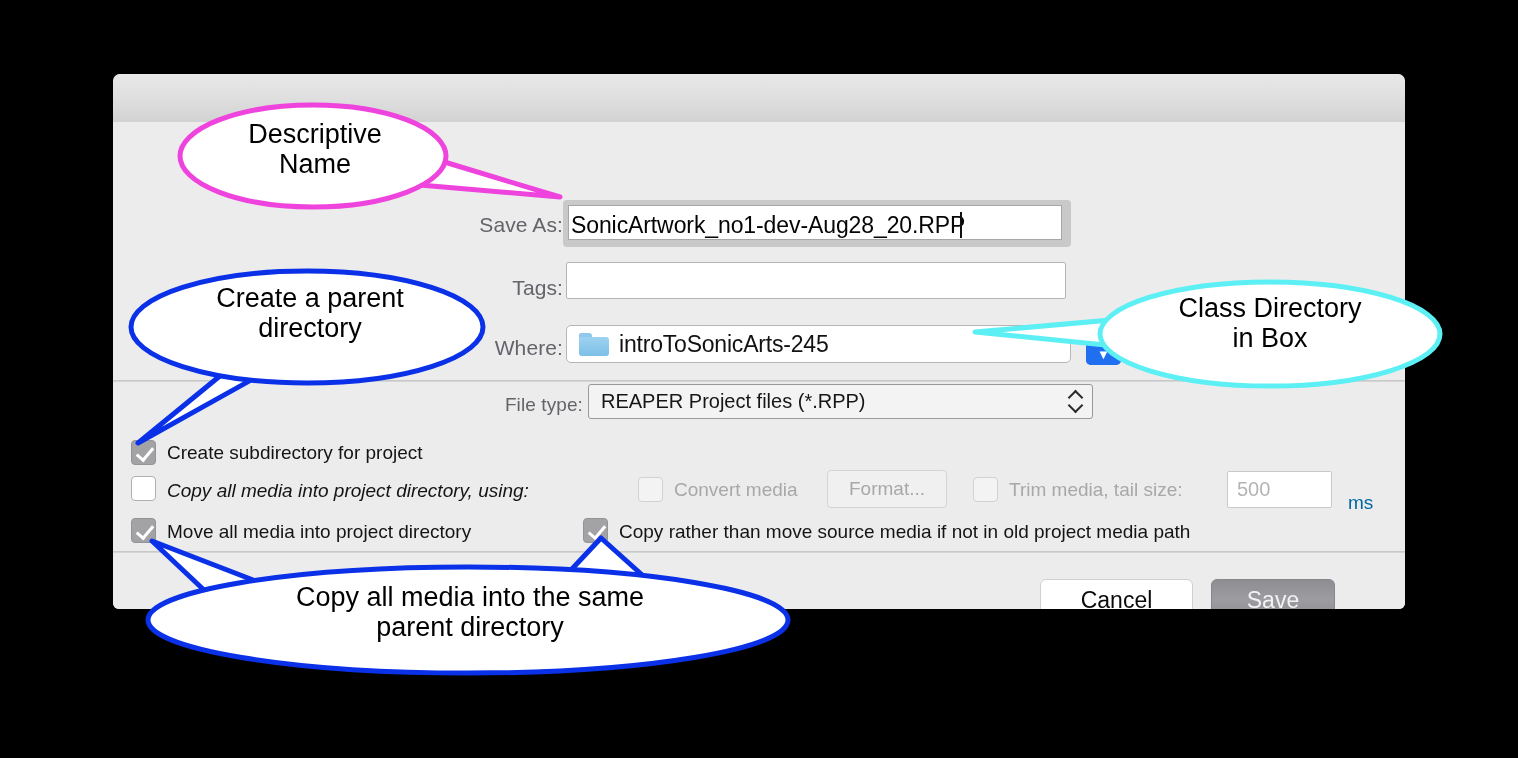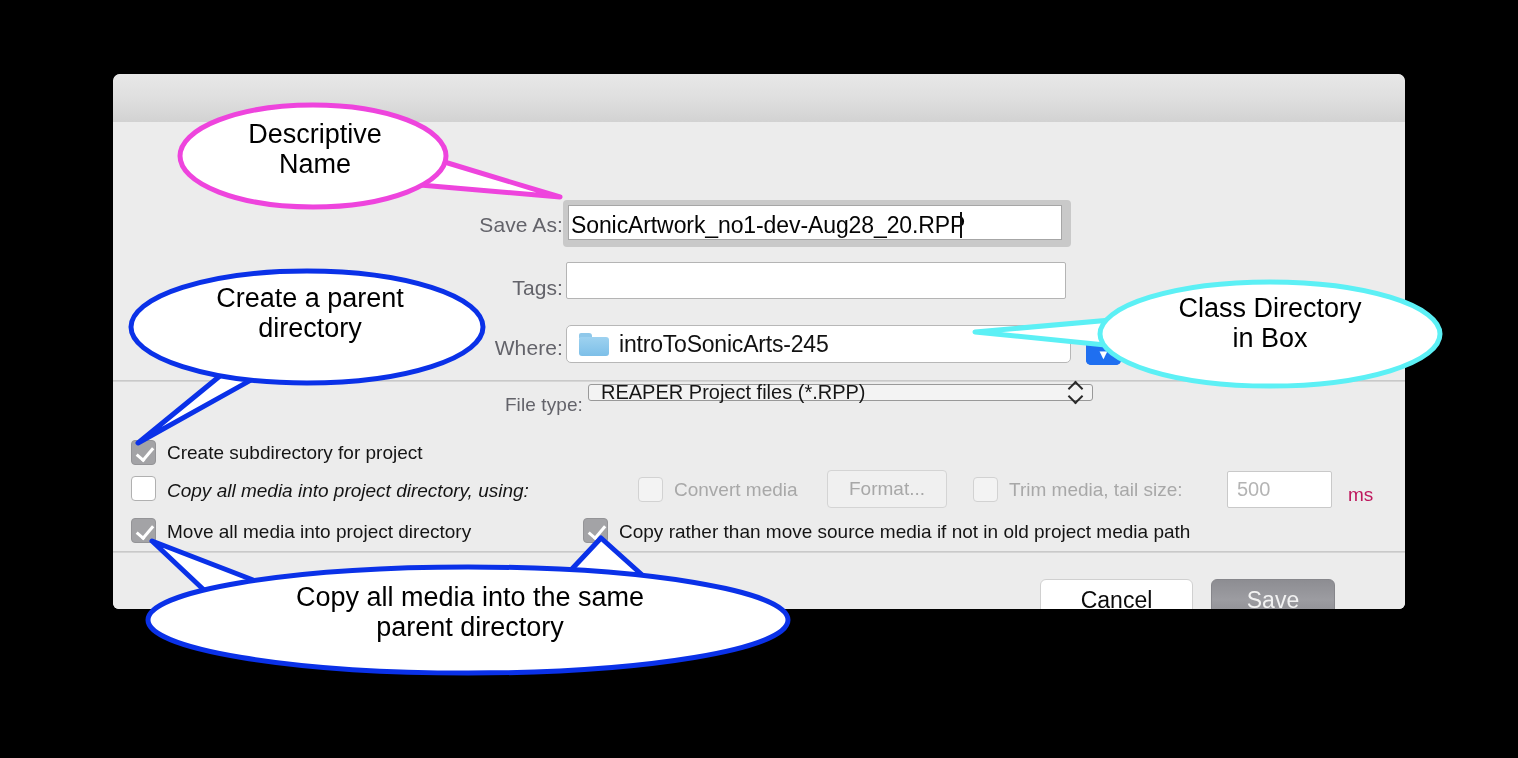--- a/index.html
+++ b/index.html
@@ -190,21 +190,21 @@
     border: 1px solid #bdbdbd;
     border-radius: 6px;
     box-sizing: border-box;
   }
 
   #filetype-select {
     position: absolute;
     left: 475px;
     top: 262px;
     width: 505px;
-    height: 17px;
+    height: 35px;
     background: #f3f3f3;
     border: 1px solid #999999;
     border-radius: 3px;
     box-sizing: border-box;
     display: flex;
     align-items: center;
     padding: 0 8px 0 12px;
   }
   #filetype-text {
     flex: 1;
@@ -308,23 +308,23 @@
     box-sizing: border-box;
     display: flex;
     align-items: center;
     padding-left: 9px;
     color: #b4b4b4;
     font-size: 20px;
   }
   #ms-label {
     position: absolute;
     left: 1235px;
-    top: 362px;
+    top: 370px;
     font-size: 19px;
-    color: #be185d;
+    color: #0369a1;
   }
 
   
   #cancel-btn {
     position: absolute;
     left: 927px;
     top: 457px;
     width: 153px;
     height: 43px;
     background: #ffffff;

